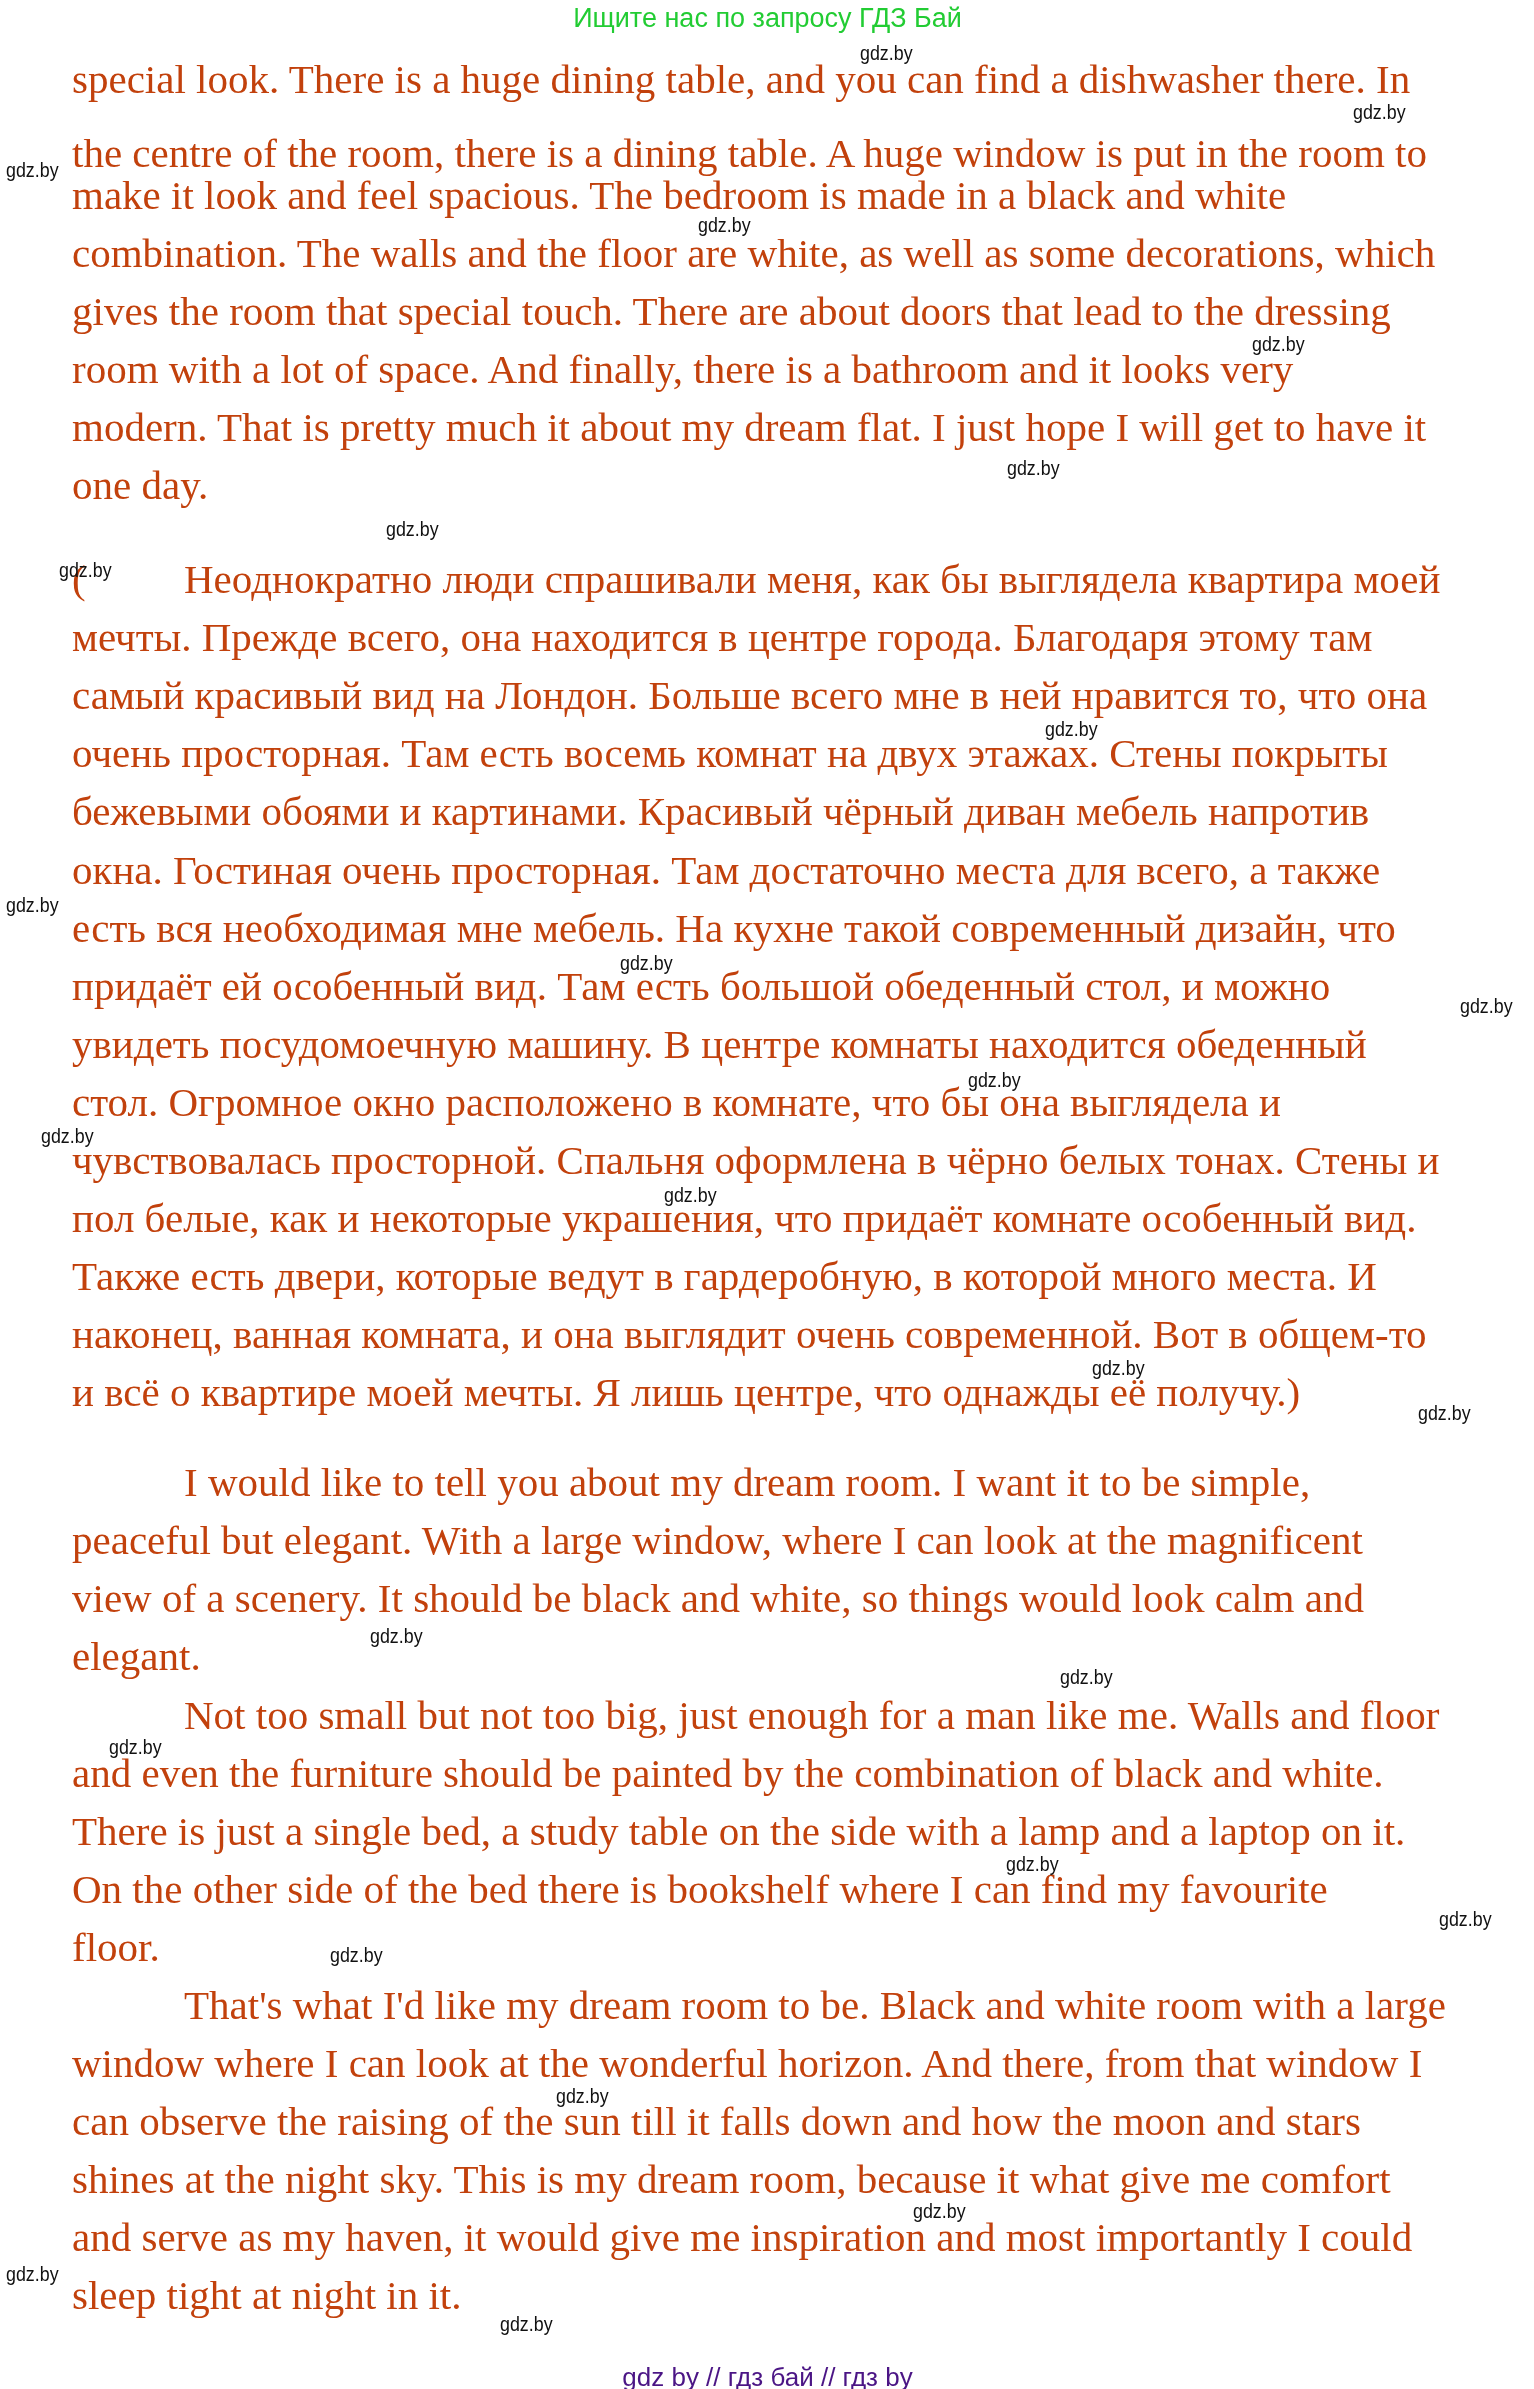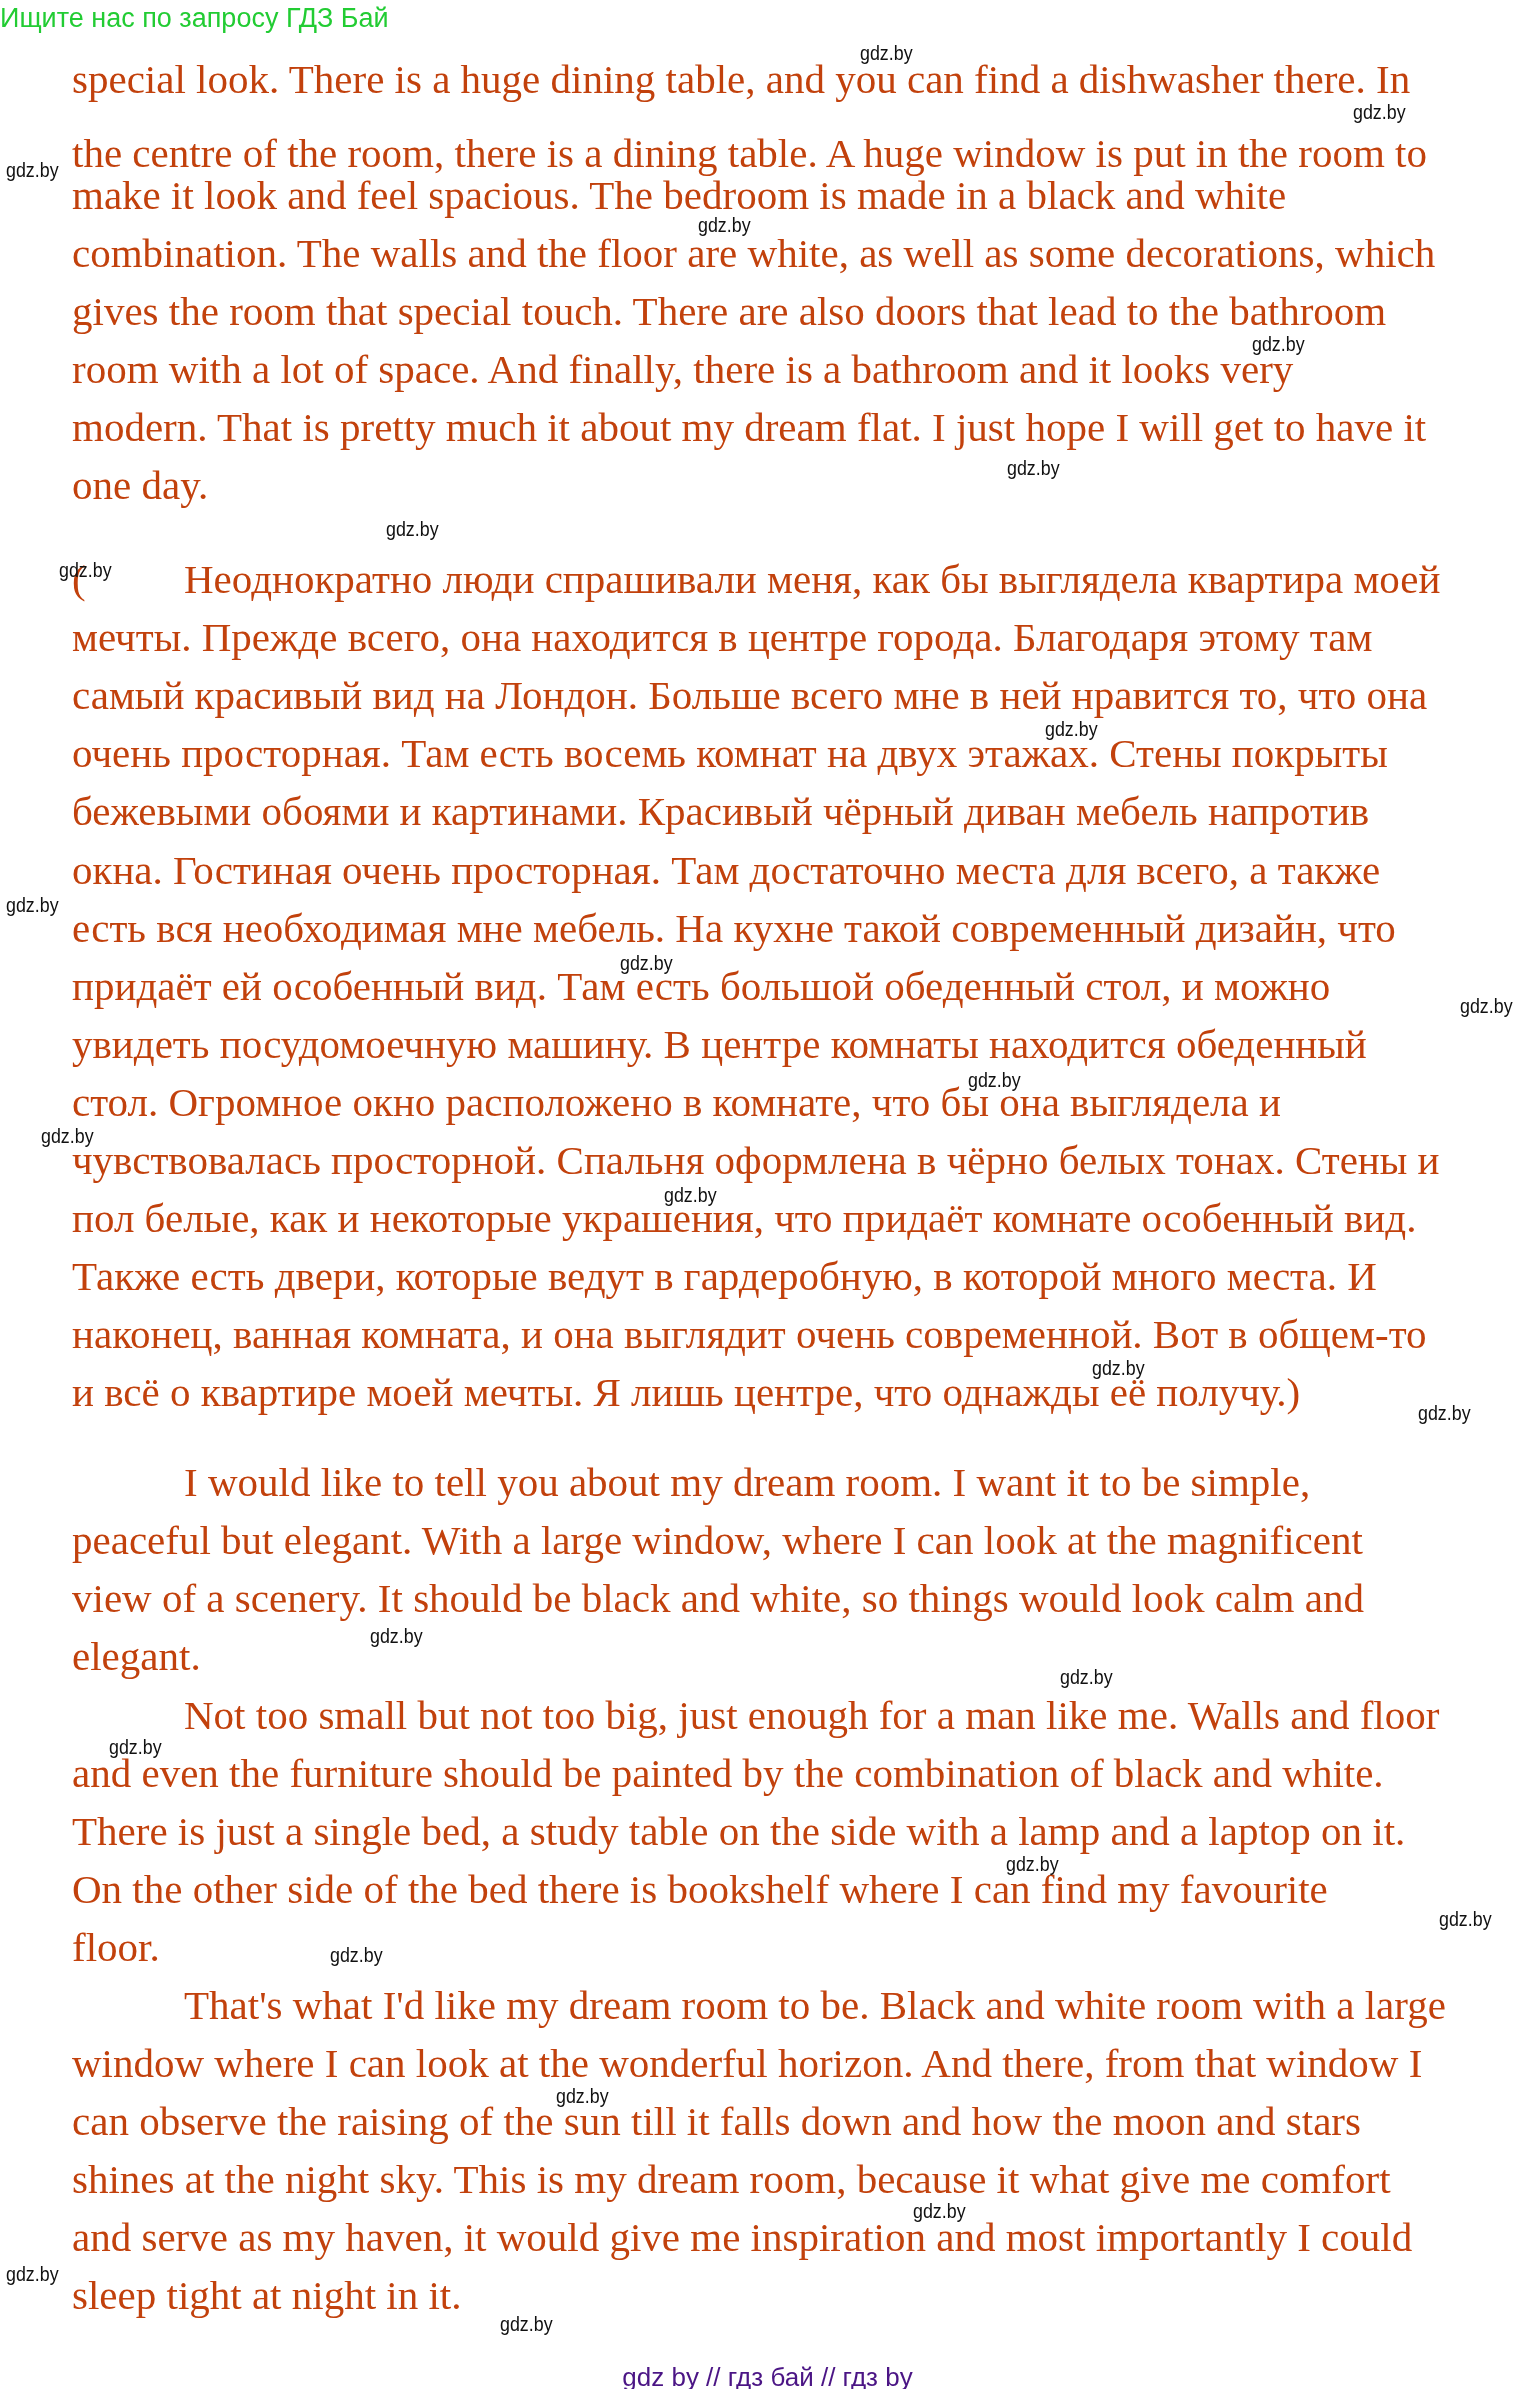--- a/index.html
+++ b/index.html
@@ -1,37 +1,37 @@
 <!DOCTYPE html>
 <html style="font-size:12px"><head>
 <meta charset="utf-8">
 <style>
   html, body { margin:0; padding:0; background:#ffffff; }
   body { width:1535px; height:2389px; position:relative; overflow:hidden; }
-  .banner { position:absolute; left:0; width:1535px; top:1.5px; text-align:left;
+  .banner { position:absolute; left:0; width:1535px; top:1.5px; text-align:center;
     font-family:"Liberation Sans", sans-serif; font-size:27px; color:#22cc33; line-height:33px; }
   .line { position:absolute; left:39px; white-space:nowrap;
     font-family:Liberation Serif, serif; font-size:41px; line-height:53px; color:#c2410c;margin-left:33px; }
   .wm { position:absolute; white-space:nowrap;
     font-family:"Liberation Sans", sans-serif; font-size:21px; line-height:24px; color:#111;
     transform:scaleX(0.85); transform-origin:left top; }
   .footer { position:absolute; left:0; width:1535px; top:2362px; text-align:center;
     font-family:"Liberation Sans", sans-serif; font-size:26px; line-height:30px; color:#4b1585; }
 </style>
 </head>
 <body>
 
 <div class="banner">Ищите нас по запросу ГДЗ Бай</div>
 
 <div>
   <div class="line" style="top:53px">special look. There is a huge dining table, and you can find a dishwasher there. In</div>
   <div class="line" style="top:127px">the centre of the room, there is a dining table. A huge window is put in the room to</div>
   <div class="line" style="top:169px">make it look and feel spacious. The bedroom is made in a black and white</div>
   <div class="line" style="top:227px">combination. The walls and the floor are white, as well as some decorations, which</div>
-  <div class="line" style="top:285px">gives the room that special touch. There are also doors that lead to the bathroom</div>
+  <div class="line" style="top:285px">gives the room that special touch. There are about doors that lead to the dressing</div>
   <div class="line" style="top:343px">room with a lot of space. And finally, there is a bathroom and it looks very</div>
   <div class="line" style="top:401px">modern. That is pretty much it about my dream flat. I just hope I will get to have it</div>
   <div class="line" style="top:459px">one day.</div>
 </div>
 
 <div>
   <div class="line" style="top:553px">(</div>
   <div class="line" style="top:553px; left:151px">Неоднократно люди спрашивали меня, как бы выглядела квартира моей</div>
   <div class="line" style="top:611px">мечты. Прежде всего, она находится в центре города. Благодаря этому там</div>
   <div class="line" style="top:669px">самый красивый вид на Лондон. Больше всего мне в ней нравится то, что она</div>

